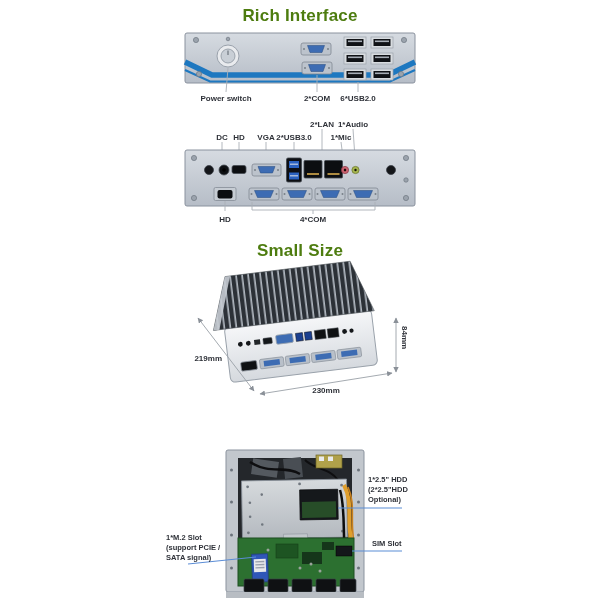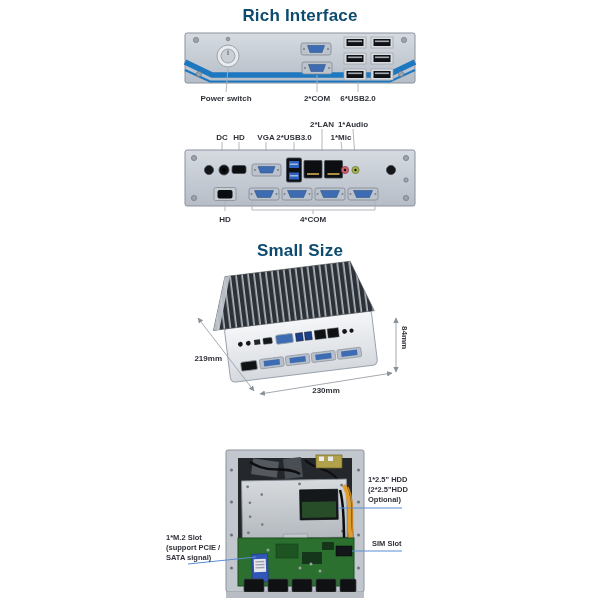--- a/index.html
+++ b/index.html
@@ -1,19 +1,19 @@
 <!DOCTYPE html>
 <html><head>
 <meta charset="utf-8">
 <style>
   html,body{margin:0;padding:0;background:#ffffff;}
   #stage{position:relative;width:600px;height:600px;background:#ffffff;overflow:hidden;
          font-family:"Liberation Sans",sans-serif;}
   .section-title{position:absolute;left:0;width:600px;text-align:center;
-                 font-weight:700;font-size:17px;color:#0c4a6e;letter-spacing:.2px;}
+                 font-weight:700;font-size:17px;color:#4d7c0f;letter-spacing:.2px;}
   svg{position:absolute;left:0;}
   svg text{font-family:"Liberation Sans",sans-serif;font-weight:700;fill:#2e3138;}
   .lbl{font-size:8px;}
   .lbl-sm{font-size:7.5px;}
 </style>
 </head>
 <body>
 
 <div id="stage">
 

